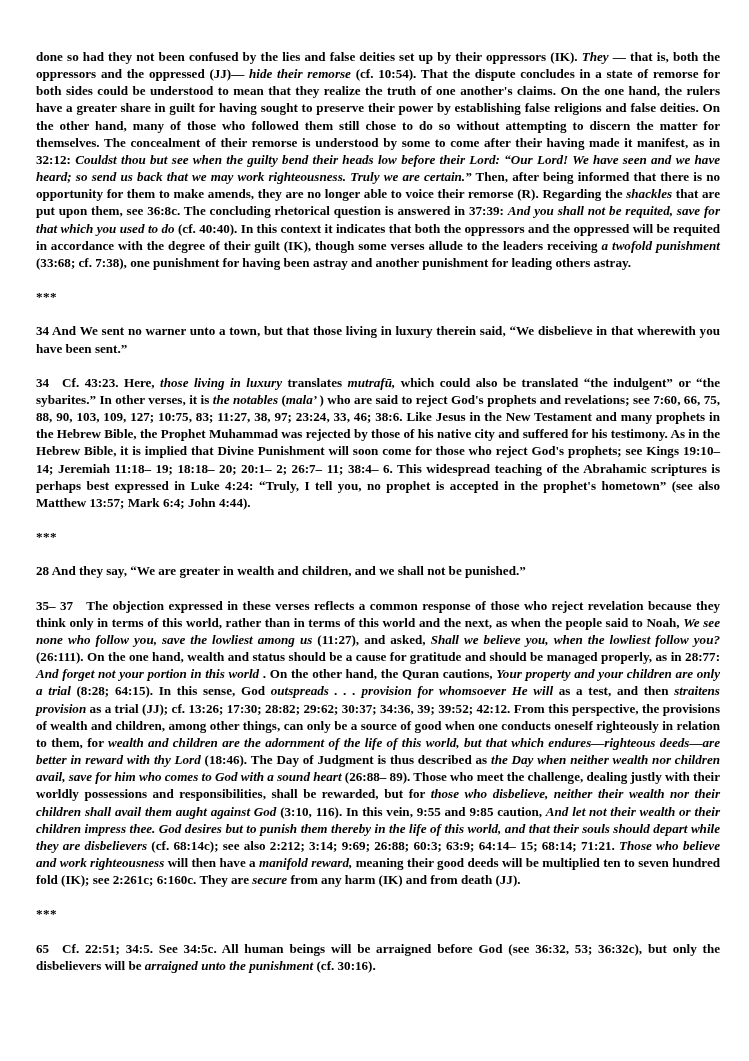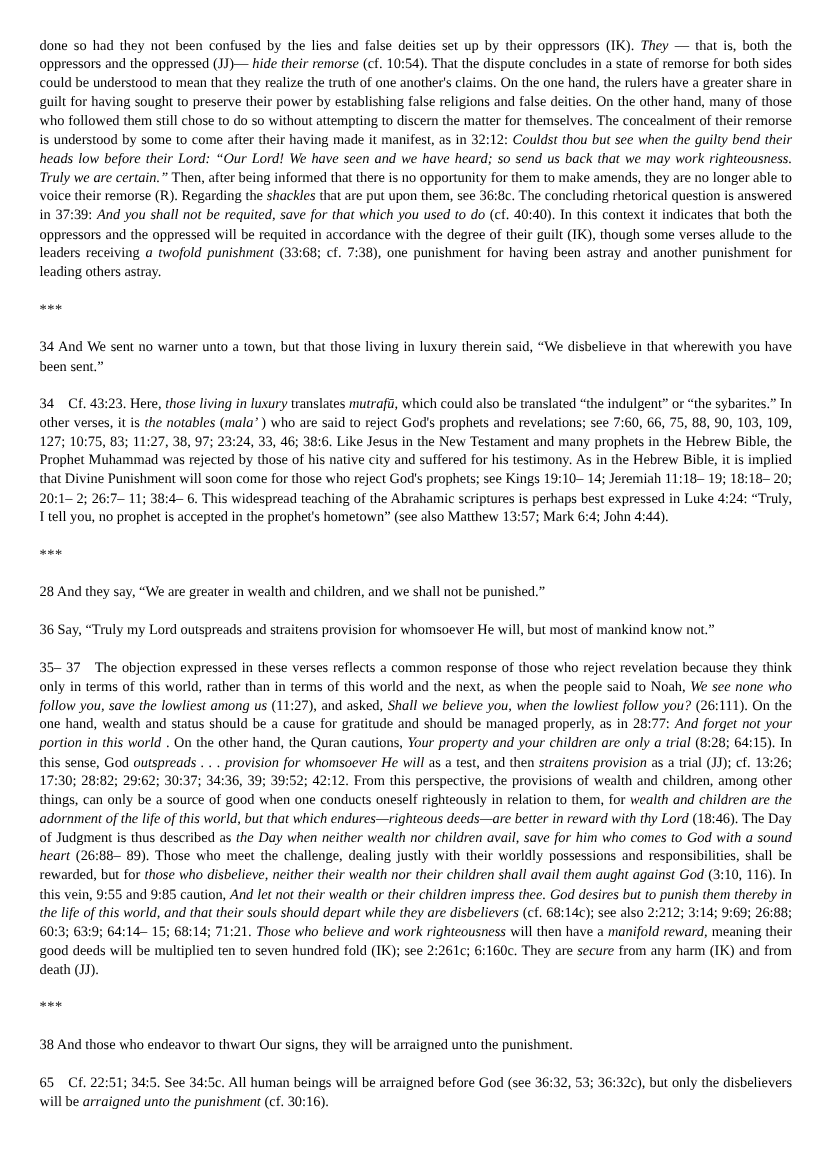--- a/index.html
+++ b/index.html
@@ -10,22 +10,23 @@
   body {
     font-family: "Liberation Serif", "DejaVu Serif", serif;
     color: #000000;
   }
   .page {
     position: relative;
     width: 749px;
     height: 1061px;
     background: #ffffff;
     box-sizing: border-box;
-    padding: 32px 30px 20px 36px;
+    padding: 48px 30px 20px 36px;
     overflow: hidden;
+    font-weight: bold;
   }
   .content {
     width: 684px;
   }
   p {
     margin: 0;
     font-size: 13.1px;
     line-height: 17.15px;
     text-align: justify;
     text-justify: inter-word;
@@ -60,19 +61,17 @@
 <body>
 
 <div class="page">
   <div class="content" id="content-root">
       <p class="body-para"><span>done so had they not been confused by the lies and false deities set up by their oppressors (IK). </span><i>They</i><span> — that is, both the oppressors and the oppressed (JJ)— </span><i>hide their remorse</i><span> (cf. 10:54). That the dispute concludes in a state of remorse for both sides could be understood to mean that they realize the truth of one another's claims. On the one hand, the rulers have a greater share in guilt for having sought to preserve their power by establishing false religions and false deities. On the other hand, many of those who followed them still chose to do so without attempting to discern the matter for themselves. The concealment of their remorse is understood by some to come after their having made it manifest, as in 32:12: </span><i>Couldst thou but see when the guilty bend their heads low before their Lord: “Our Lord! We have seen and we have heard; so send us back that we may work righteousness. Truly we are certain.”</i><span> Then, after being informed that there is no opportunity for them to make amends, they are no longer able to voice their remorse (R). Regarding the </span><i>shackles</i><span> that are put upon them, see 36:8c. The concluding rhetorical question is answered in 37:39: </span><i>And you shall not be requited, save for that which you used to do</i><span> (cf. 40:40). In this context it indicates that both the oppressors and the oppressed will be requited in accordance with the degree of their guilt (IK), though some verses allude to the leaders receiving </span><i>a twofold punishment</i><span> (33:68; cf. 7:38), one punishment for having been astray and another punishment for leading others astray.</span></p>
       <div class="sep">***</div>
       <p class="verse"><span>34 And We sent no warner unto a town, but that those living in luxury therein said, “We disbelieve in that wherewith you have been sent.”</span></p>
       <p class="commentary"><span>34</span><span class="gap-sm"></span><span>Cf. 43:23. Here, </span><i>those living in luxury</i><span> translates </span><i>mutrafū,</i><span> which could also be translated “the indulgent” or “the sybarites.” In other verses, it is </span><i>the notables</i><span> (</span><i>mala’ </i><span>) who are said to reject God's prophets and revelations; see 7:60, 66, 75, 88, 90, 103, 109, 127; 10:75, 83; 11:27, 38, 97; 23:24, 33, 46; 38:6. Like Jesus in the New Testament and many prophets in the Hebrew Bible, the Prophet Muhammad was rejected by those of his native city and suffered for his testimony. As in the Hebrew Bible, it is implied that Divine Punishment will soon come for those who reject God's prophets; see Kings 19:10– 14; Jeremiah 11:18– 19; 18:18– 20; 20:1– 2; 26:7– 11; 38:4– 6. This widespread teaching of the Abrahamic scriptures is perhaps best expressed in Luke 4:24: “Truly, I tell you, no prophet is accepted in the prophet's hometown” (see also Matthew 13:57; Mark 6:4; John 4:44).</span></p>
       <div class="sep">***</div>
       <p class="verse"><span>28 And they say, “We are greater in wealth and children, and we shall not be punished.”</span></p>
-      <p class="verse"><span>36 Say, “Truly my Lord outspreads and straitens provision for whomsoever He will, but most of mankind know not.”</span></p>
       <p class="commentary"><span>35– 37</span><span class="gap-sm"></span><span>The objection expressed in these verses reflects a common response of those who reject revelation because they think only in terms of this world, rather than in terms of this world and the next, as when the people said to Noah, </span><i>We see none who follow you, save the lowliest among us</i><span> (11:27), and asked, </span><i>Shall we believe you, when the lowliest follow you?</i><span> (26:111). On the one hand, wealth and status should be a cause for gratitude and should be managed properly, as in 28:77: </span><i>And forget not your portion in this world</i><span> . On the other hand, the Quran cautions, </span><i>Your property and your children are only a trial</i><span> (8:28; 64:15). In this sense, God </span><i>outspreads . . . provision for whomsoever He will</i><span> as a test, and then </span><i>straitens provision</i><span> as a trial (JJ); cf. 13:26; 17:30; 28:82; 29:62; 30:37; 34:36, 39; 39:52; 42:12. From this perspective, the provisions of wealth and children, among other things, can only be a source of good when one conducts oneself righteously in relation to them, for </span><i>wealth and children are the adornment of the life of this world, but that which endures—righteous deeds—are better in reward with thy Lord</i><span> (18:46). The Day of Judgment is thus described as </span><i>the Day when neither wealth nor children avail, save for him who comes to God with a sound heart</i><span> (26:88– 89). Those who meet the challenge, dealing justly with their worldly possessions and responsibilities, shall be rewarded, but for </span><i>those who disbelieve, neither their wealth nor their children shall avail them aught against God</i><span> (3:10, 116). In this vein, 9:55 and 9:85 caution, </span><i>And let not their wealth or their children impress thee. God desires but to punish them thereby in the life of this world, and that their souls should depart while they are disbelievers</i><span> (cf. 68:14c); see also 2:212; 3:14; 9:69; 26:88; 60:3; 63:9; 64:14– 15; 68:14; 71:21. </span><i>Those who believe and work righteousness</i><span> will then have a </span><i>manifold reward,</i><span> meaning their good deeds will be multiplied ten to seven hundred fold (IK); see 2:261c; 6:160c. They are </span><i>secure</i><span> from any harm (IK) and from death (JJ).</span></p>
       <div class="sep">***</div>
-      <p class="verse"><span>38 And those who endeavor to thwart Our signs, they will be arraigned unto the punishment.</span></p>
       <p class="commentary"><span>65</span><span class="gap-sm"></span><span>Cf. 22:51; 34:5. See 34:5c. All human beings will be arraigned before God (see 36:32, 53; 36:32c), but only the disbelievers will be </span><i>arraigned unto the punishment</i><span> (cf. 30:16).</span></p>
     </div>
 </div>
 
 </body></html>

